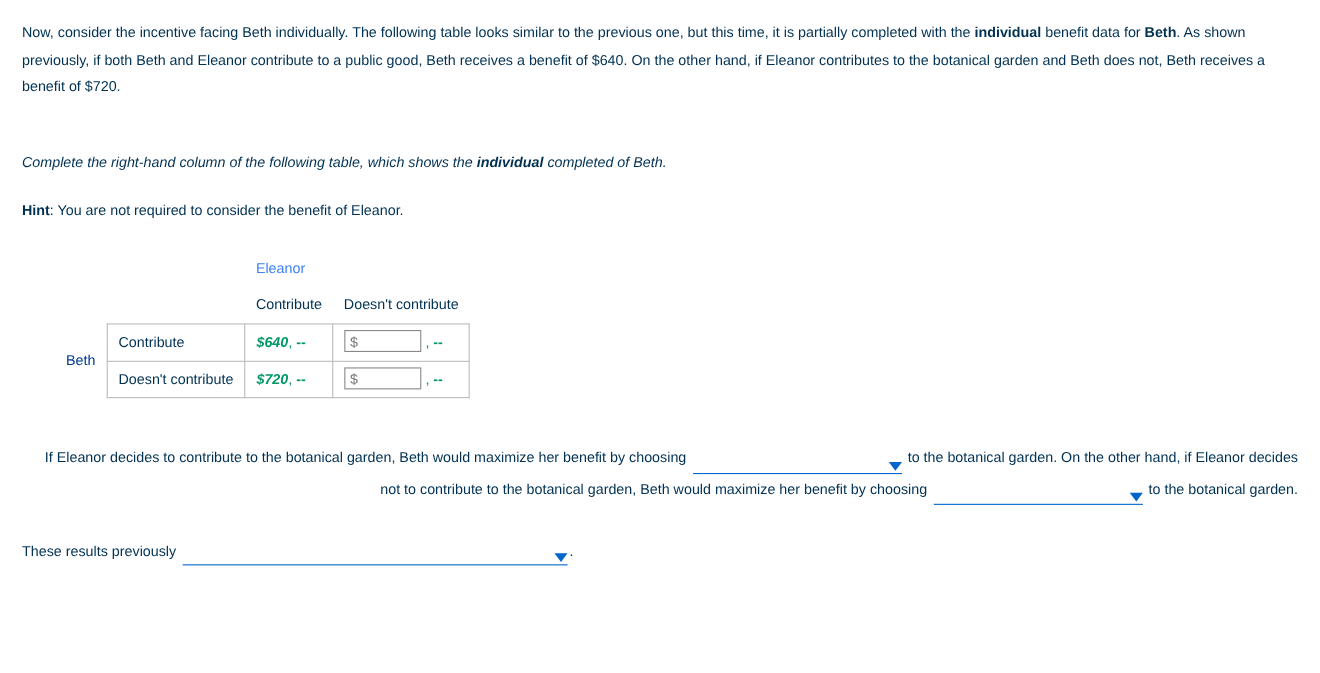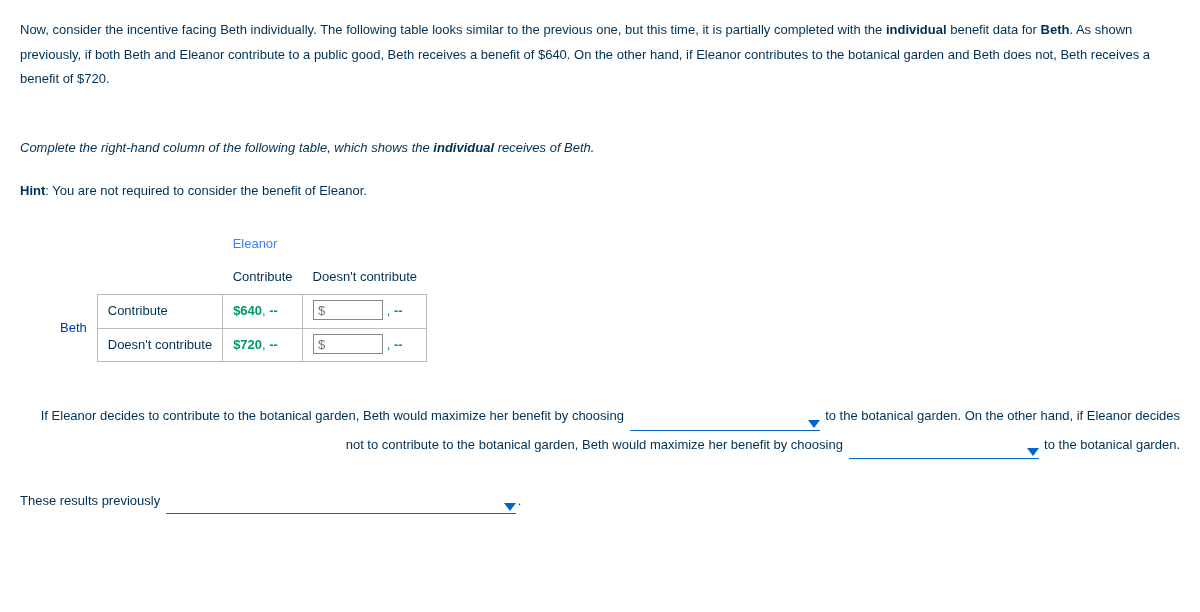--- a/index.html
+++ b/index.html
@@ -49,21 +49,21 @@
   .beth-hdr {
     color: #003b8e;
     font-weight: bold;
     padding-right: 12px;
   }
   .bordered {
     border: 1px solid #bbb;
     background: #fff;
   }
   .green { color: #009966; }
-  .greenbold { color: #009966; font-weight: bold; }
+  .greenbold { color: #009966; font-weight: bold; font-style: italic; }
   .dash { color: #009966; font-weight: bold; }
 
   input.dollar {
     width: 70px;
     height: 20px;
     font-size: 13px;
     padding: 1px 4px;
     border: 1px solid #888;
     box-sizing: border-box;
     font-family: inherit;
@@ -98,21 +98,21 @@
   }
 </style>
 </head>
 <body>
 
 <div class="paragraph">
   <span>Now, consider the incentive facing Beth individually. The following table looks similar to the previous one, but this time, it is partially completed with the </span><span class="bold">individual</span><span> benefit data for </span><span class="bold">Beth</span><span>. As shown previously, if both Beth and Eleanor contribute to a public good, Beth receives a benefit of $640. On the other hand, if Eleanor contributes to the botanical garden and Beth does not, Beth receives a benefit of $720.</span>
 </div>
 
 <div class="instruction">
-  <span>Complete the right-hand column of the following table, which shows the </span><span class="boldit">individual</span><span> receives of Beth.</span>
+  <span>Complete the right-hand column of the following table, which shows the </span><span class="boldit">individual</span><span> completed of Beth.</span>
 </div>
 
 <div class="hint">
   <span class="bold">Hint</span><span>: You are not required to consider the benefit of Eleanor.</span>
 </div>
 
 <div class="tbl-wrap">
 <table class="payoff">
   <tbody>
         <tr>

